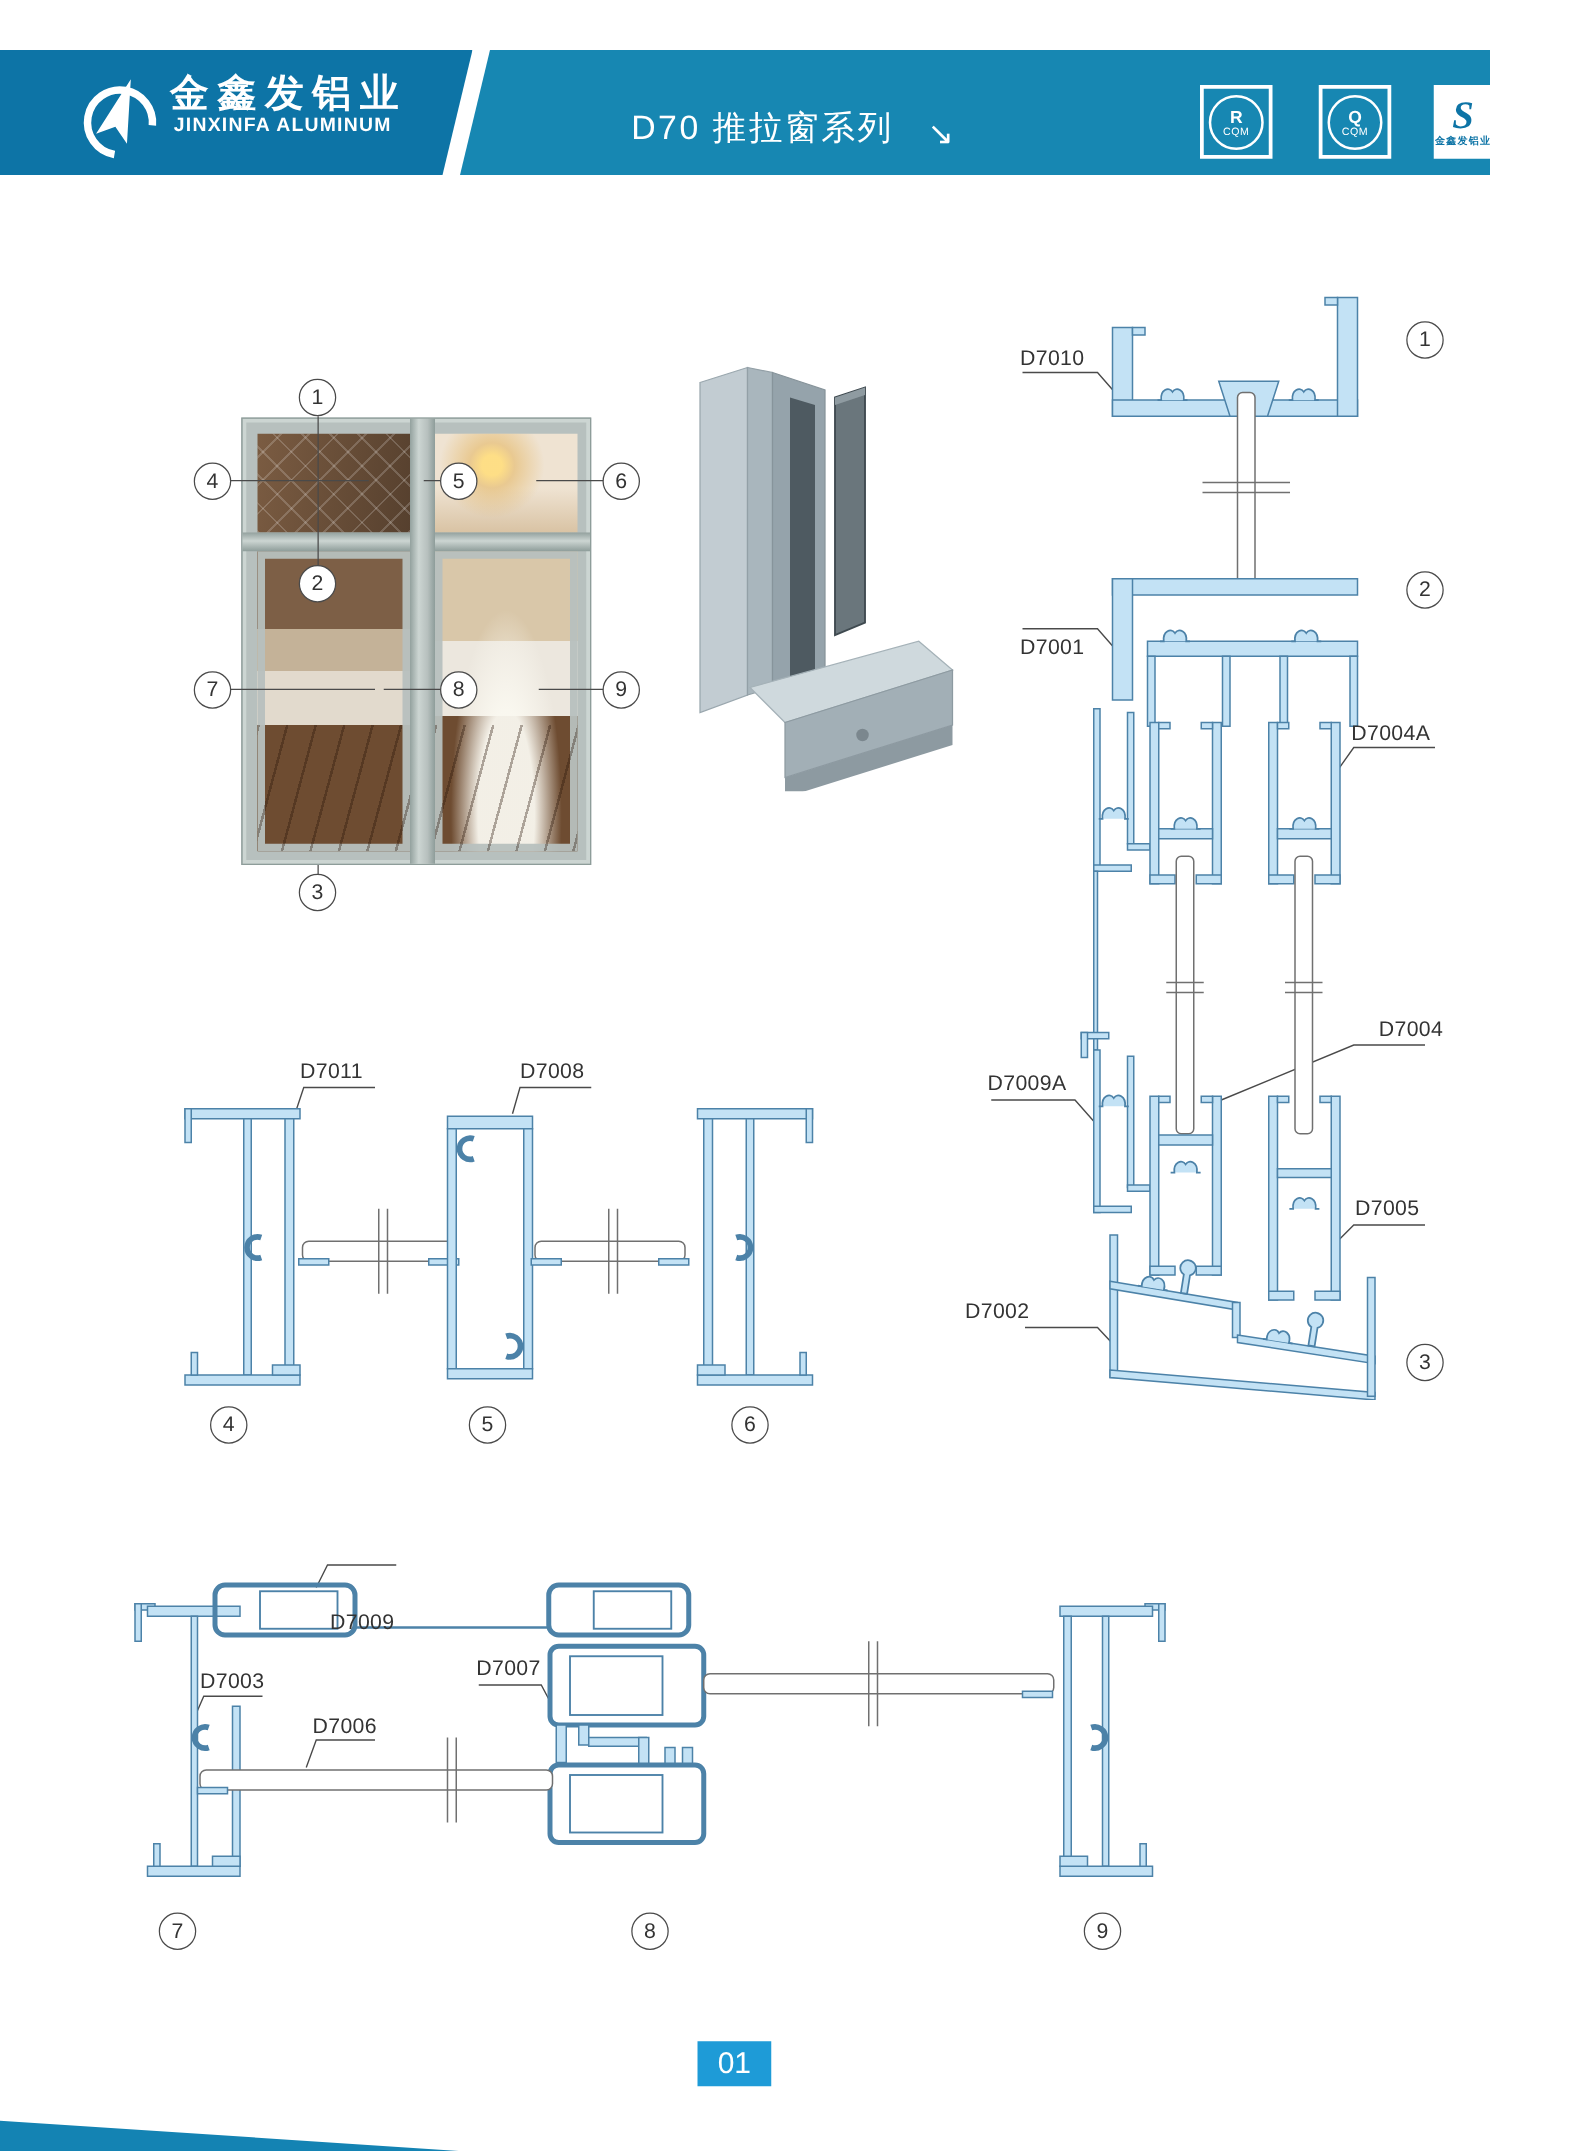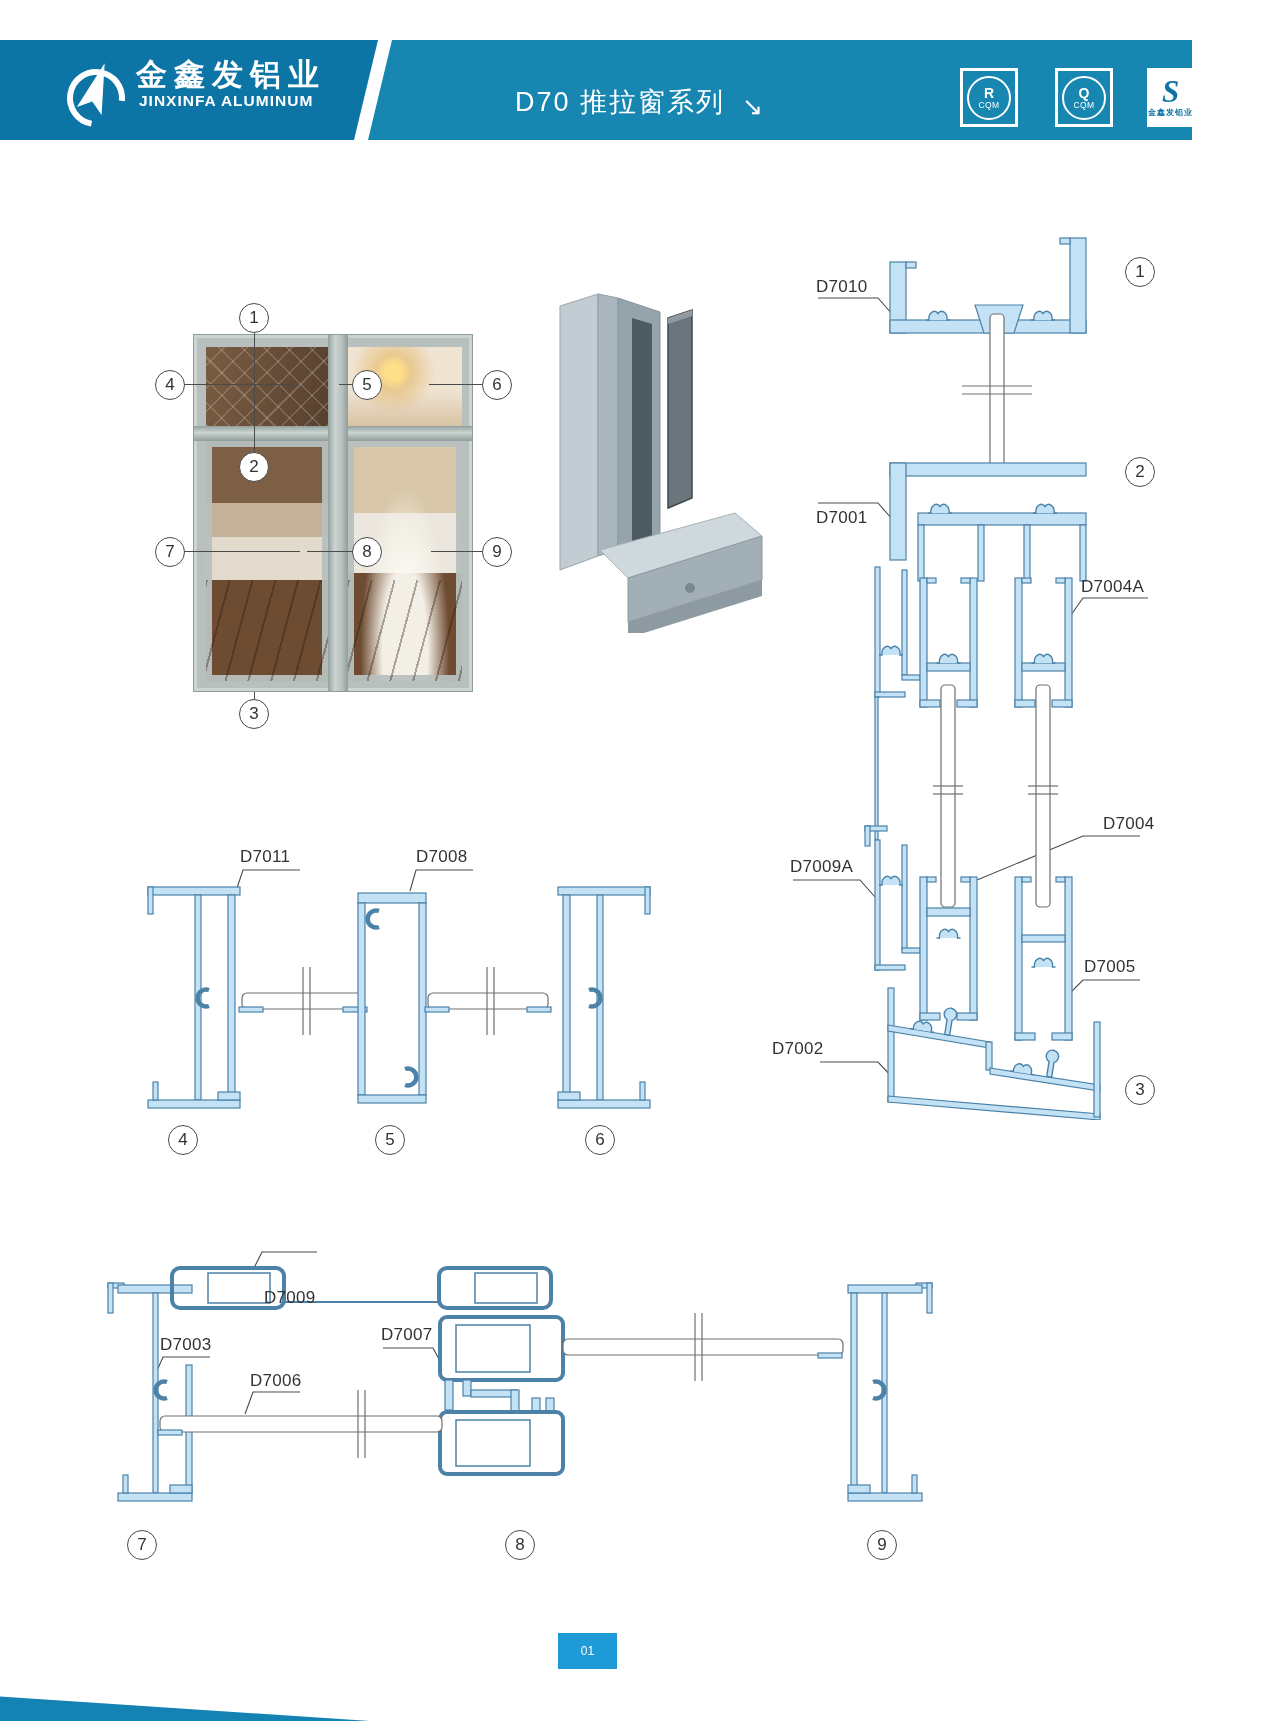--- a/index.html
+++ b/index.html
@@ -11,21 +11,21 @@
   
   .hdr{position:absolute;left:0;top:40px;width:1192px;height:100px}
   .hdr-left{position:absolute;inset:0;background:#0d74a6;
             clip-path:polygon(0 0,378px 0,354px 100%,0 100%)}
   .hdr-right{position:absolute;inset:0;background:#1787b2;
              clip-path:polygon(392px 0,100% 0,100% 100%,368px 100%)}
   .co-zh{position:absolute;left:136px;top:14px;font-size:31px;font-weight:bold;
          color:#fff;letter-spacing:7px;white-space:nowrap}
   .co-en{position:absolute;left:139px;top:52px;font-size:15.5px;font-weight:bold;
          color:#fff;letter-spacing:1px;white-space:nowrap}
-  .series{position:absolute;left:505px;top:44px;width:230px;text-align:center;
+  .series{position:absolute;left:505px;top:44px;width:230px;
           font-size:27px;color:#fff;letter-spacing:2px;white-space:nowrap}
   .arrow{position:absolute;left:742px;top:52px;font-size:25px;color:#fff}
   .badge{position:absolute;top:28px;width:58px;height:59px;border:3px solid #fff;
          display:flex;align-items:center;justify-content:center}
   .badge .bc{width:44px;height:44px;border:2.5px solid #fff;border-radius:50%;
              display:flex;flex-direction:column;align-items:center;justify-content:center;color:#fff}
   .badge .sym{font-size:14px;font-weight:bold;line-height:14px}
   .badge .org{font-size:8.5px;font-weight:normal;letter-spacing:.4px}
   .badge3{position:absolute;top:28px;left:1147px;width:47px;height:59px;background:#fff;
           display:flex;flex-direction:column;align-items:center;justify-content:center;color:#0d74a6}
@@ -72,21 +72,21 @@
   svg .w{fill:#c3e2f5;stroke:#4c82a8;stroke-width:1.2}
   svg .g{fill:#fff;stroke:#707070;stroke-width:1.2}
   svg .gl{stroke:#707070;stroke-width:1.2}
   svg .ld{fill:none;stroke:#4a4a4a;stroke-width:1.1}
   svg .wo{fill:none;stroke:#4c82a8;stroke-width:4}
   svg .gi{fill:#fff;stroke:#4c82a8;stroke-width:1.5}
   svg .tl{stroke:#4c82a8;stroke-width:2}
 
   
   .pageno{position:absolute;left:558px;top:1633px;width:59px;height:36px;background:#1e9bd7;
-          color:#fff;font-size:12px;display:flex;align-items:center;justify-content:center}
+          color:#fff;font-size:24px;display:flex;align-items:center;justify-content:center}
   .wedge{position:absolute;left:0;top:1686px;width:370px;height:35px;background:#1483b3;
          clip-path:polygon(0 30%,100% 100%,0 100%)}
 </style>
 </head>
 <body>
 
 <svg width="0" height="0" style="position:absolute" aria-hidden="true">
   <defs>
     <g id="omega">
       <path d="M -12 5 L -9 5 C -10 -3 -3 -6 0 -1.5 C 3 -6 10 -3 9 5 L 12 5" fill="#c3e2f5" stroke="#4c82a8" stroke-width="1.4"></path>

